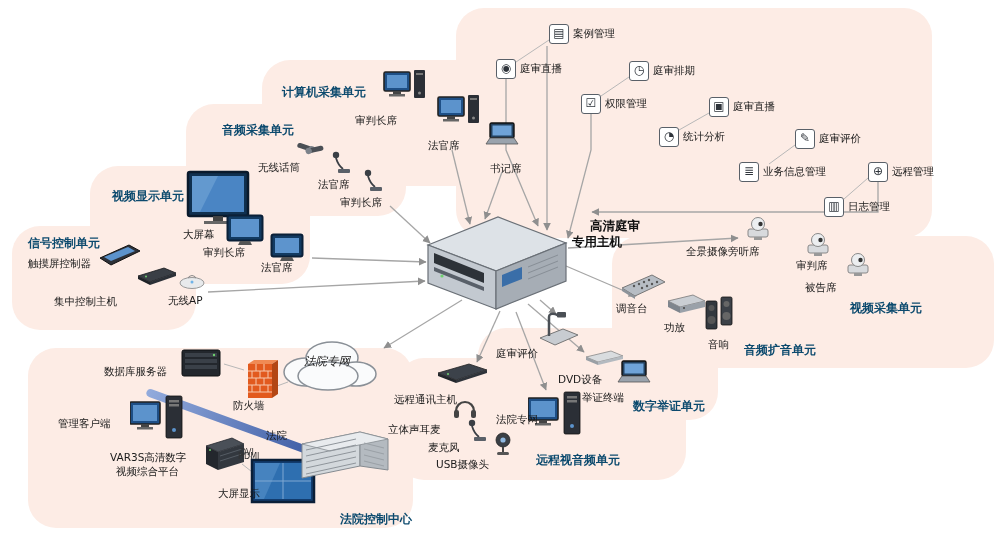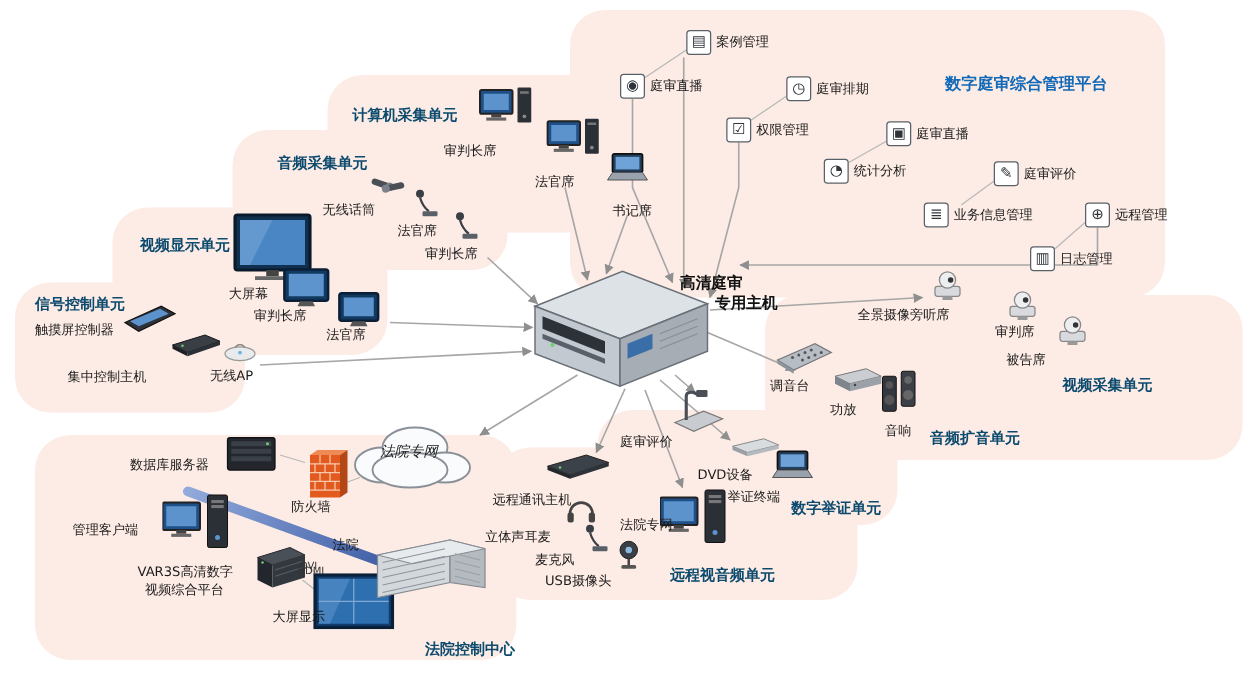--- a/index.html
+++ b/index.html
@@ -69,21 +69,20 @@
       <line x1="540" y1="300" x2="556" y2="314" marker-end="url(#ah)"></line>
       <line x1="528" y1="304" x2="584" y2="352" marker-end="url(#ah)"></line>
       <line x1="500" y1="311" x2="477" y2="362" marker-end="url(#ah)"></line>
       <line x1="462" y1="300" x2="384" y2="348" marker-end="url(#ah)"></line>
       <line x1="516" y1="312" x2="546" y2="390" marker-end="url(#ah)"></line>
     </g>
   </svg>
 
   <div class="trunk"></div>
 
-  <div class="platform-title" style="left:756px;top:58px">数字庭审综合管理平台</div>
 
   <div class="app" style="left:549px;top:24px">
     <span class="app-icon">▤</span>
     <span class="app-label">案例管理</span>
   </div>
   <div class="app" style="left:496px;top:59px">
     <span class="app-icon">◉</span>
     <span class="app-label">庭审直播</span>
   </div>
   <div class="app" style="left:629px;top:61px">
@@ -126,21 +125,21 @@
     <polygon points="12,48 62,68 62,78 12,58" fill="#2d3238"></polygon>
     <polygon points="12,62 62,82 62,86 12,66" fill="#596069"></polygon>
     <polygon points="80,70 100,62 100,74 80,82" fill="#3a6ea8"></polygon>
     <g stroke="#878e96" stroke-width="1">
       <line x1="106" y1="62" x2="136" y2="50"></line>
       <line x1="106" y1="68" x2="136" y2="56"></line>
       <line x1="106" y1="74" x2="136" y2="62"></line>
     </g>
     <circle cx="20" cy="71" r="1.6" fill="#6fd06f"></circle>
   </svg>
-  <div class="host-label" style="left:544px;top:218px">高清庭审</div>
+  <div class="host-label" style="left:590px;top:218px">高清庭审</div>
   <div class="host-label" style="left:572px;top:234px">专用主机</div>
 
   <div class="unit-title" style="left:282px;top:84px">计算机采集单元</div>
   <svg class="dev" style="left:383px;top:68px" width="44" height="42">
     <rect x="1" y="4" width="26" height="19" rx="1.5" fill="#1e4f86" stroke="#222" stroke-width="1.6"></rect>
     <rect x="4" y="7" width="20" height="13" fill="#5c93cc"></rect>
     <rect x="10" y="23" width="8" height="3" fill="#444"></rect>
     <rect x="6" y="26" width="16" height="2.5" fill="#666"></rect>
     <rect x="31" y="2" width="11" height="28" rx="1" fill="#2b2f36"></rect>
     <rect x="33" y="5" width="7" height="2" fill="#777"></rect>

